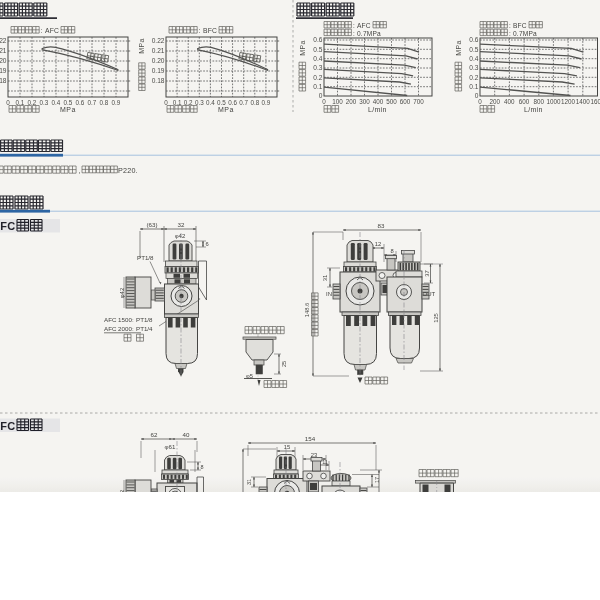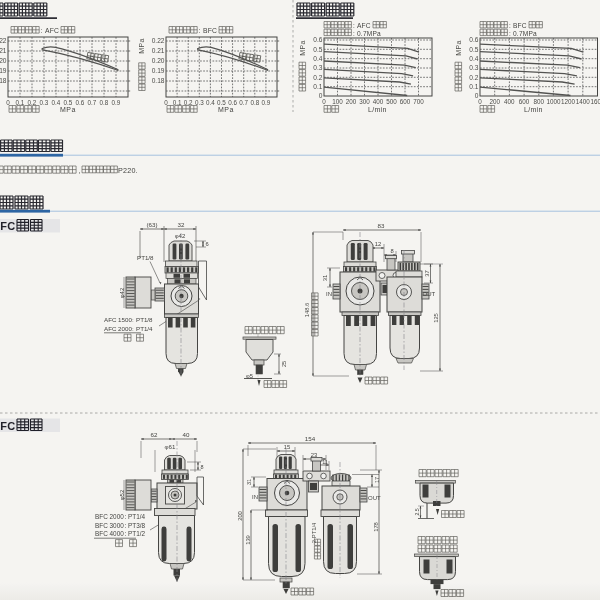--- a/index.html
+++ b/index.html
@@ -1,15 +1,15 @@
 <!DOCTYPE html>
 <html><head><meta charset="utf-8">
 <style>
 html,body{margin:0;padding:0;background:#fff;}
-#page{position:relative;width:600px;height:600px;overflow:hidden;
+#page{position:relative;width:600px;height:492px;overflow:hidden;
 background:linear-gradient(180deg,#f9f8f5 0 97%,#efeeea 100%);font-family:"Liberation Sans",sans-serif;
 filter:blur(0.38px) contrast(0.97);}
 </style></head>
 <body>
 <div id="page">
     <svg width="600" height="600" viewBox="0 0 600 600" xmlns="http://www.w3.org/2000/svg" style="position:absolute;left:0;top:0">
       <path d="M-10.0 3.0h13.0M-10.0 6.2h13.0M-10.0 9.5h13.0M-10.0 12.8h13.0M-10.0 16.0h13.0M-10.0 3.0v13.0M-6.8 3.0v13.0M-3.5 3.0v13.0M-0.2 3.0v13.0M3.0 3.0v13.0" stroke="#26262e" stroke-width="1.2" fill="none"></path>
       <path d="M4.6 3.0h13.0M4.6 6.2h13.0M4.6 9.5h13.0M4.6 12.8h13.0M4.6 16.0h13.0M4.6 3.0v13.0M7.8 3.0v13.0M11.1 3.0v13.0M14.3 3.0v13.0M17.6 3.0v13.0" stroke="#26262e" stroke-width="1.2" fill="none"></path>
       <path d="M19.2 3.0h13.0M19.2 6.2h13.0M19.2 9.5h13.0M19.2 12.8h13.0M19.2 16.0h13.0M19.2 3.0v13.0M22.4 3.0v13.0M25.7 3.0v13.0M28.9 3.0v13.0M32.2 3.0v13.0" stroke="#26262e" stroke-width="1.2" fill="none"></path>
       <path d="M33.8 3.0h13.0M33.8 6.2h13.0M33.8 9.5h13.0M33.8 12.8h13.0M33.8 16.0h13.0M33.8 3.0v13.0M37.0 3.0v13.0M40.3 3.0v13.0M43.5 3.0v13.0M46.8 3.0v13.0" stroke="#26262e" stroke-width="1.2" fill="none"></path>

